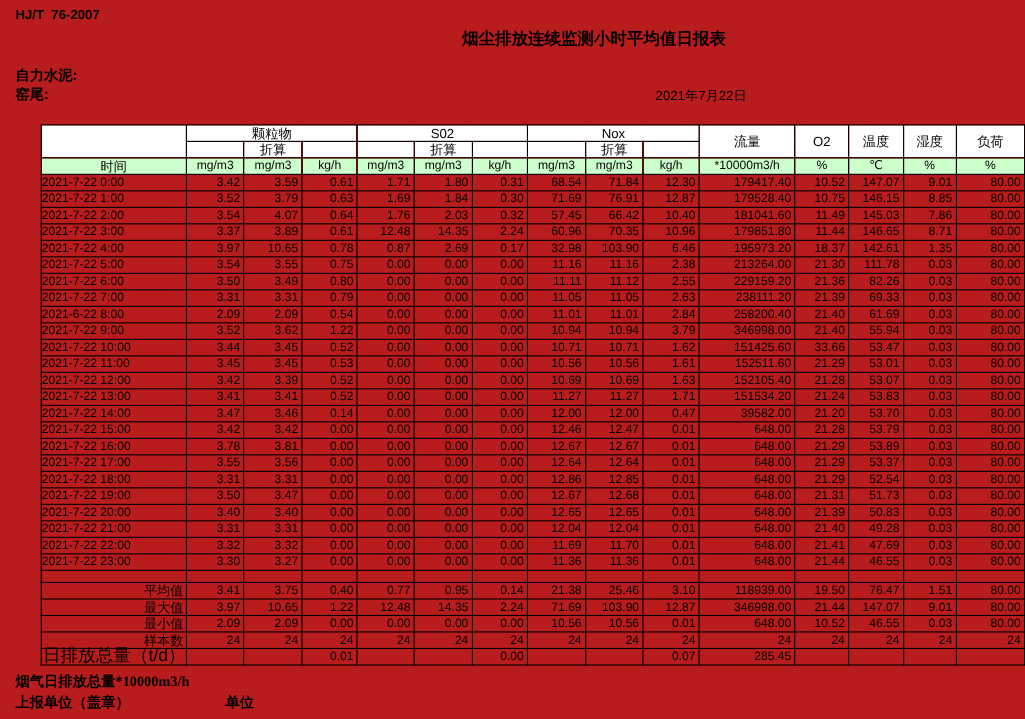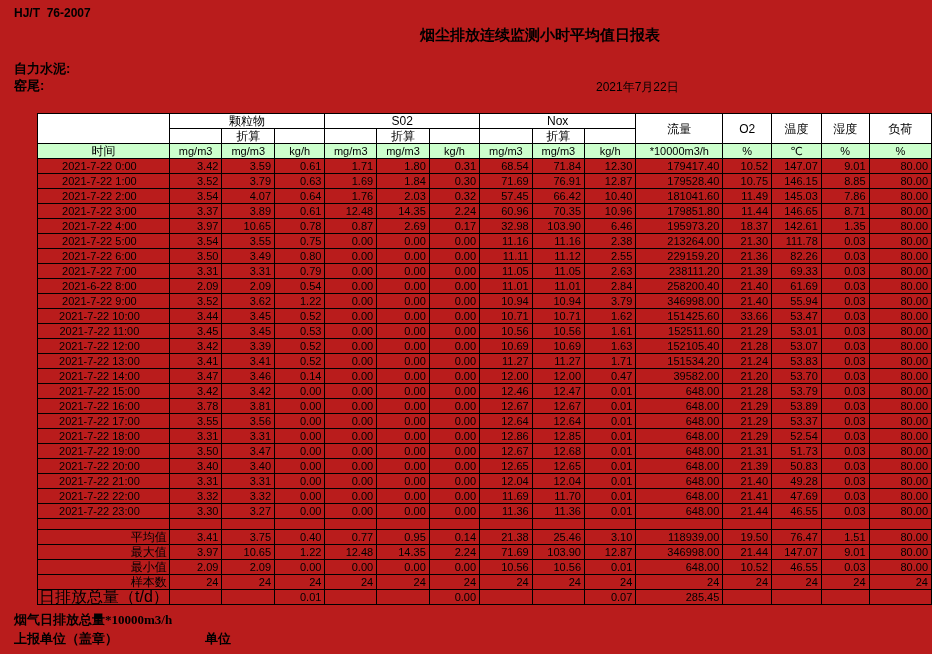--- a/index.html
+++ b/index.html
@@ -10,21 +10,21 @@
   .company{position:absolute;left:14px;top:60px;font-size:13px;font-weight:bold;}
   .site{position:absolute;left:14px;top:77px;font-size:13px;font-weight:bold;}
   .date{position:absolute;left:565px;top:79px;font-size:12px;margin-left:31px;}
   .tablewrap{position:absolute;left:13px;top:113px;}
   table{border-collapse:collapse;table-layout:fixed;font-size:11px;margin-left:24px;}
   td{border:1px solid #000;height:14px;line-height:14px;padding:0;white-space:nowrap;overflow:hidden;}
   .hc{text-align:center;font-size:12px;background:#fff;}
   .unit-row td{background:#ccffcc;text-align:center;}
   .cnh{font-size:12px;}
   .num{text-align:right;padding-right:3px;}
-  .time{text-align:center;padding-right:8px;}
+  .time{text-align:left;padding-right:8px;}
   .slabel{text-align:right;padding-right:2px;font-size:12px;}
   .slabel-left{text-align:left;padding-left:1px;font-size:16px;overflow:visible;}
   .spacer-row td{height:10px;line-height:10px;}
   .note{position:absolute;left:14px;top:611px;font-size:13px;font-weight:bold;font-family:Liberation Serif, serif;}
   .report-unit{position:absolute;left:14px;top:630px;font-size:13px;font-weight:bold;}
   .unit-label{position:absolute;left:205px;top:630px;font-size:13px;font-weight:bold;}
 </style>
 </head>
 <body>
 

